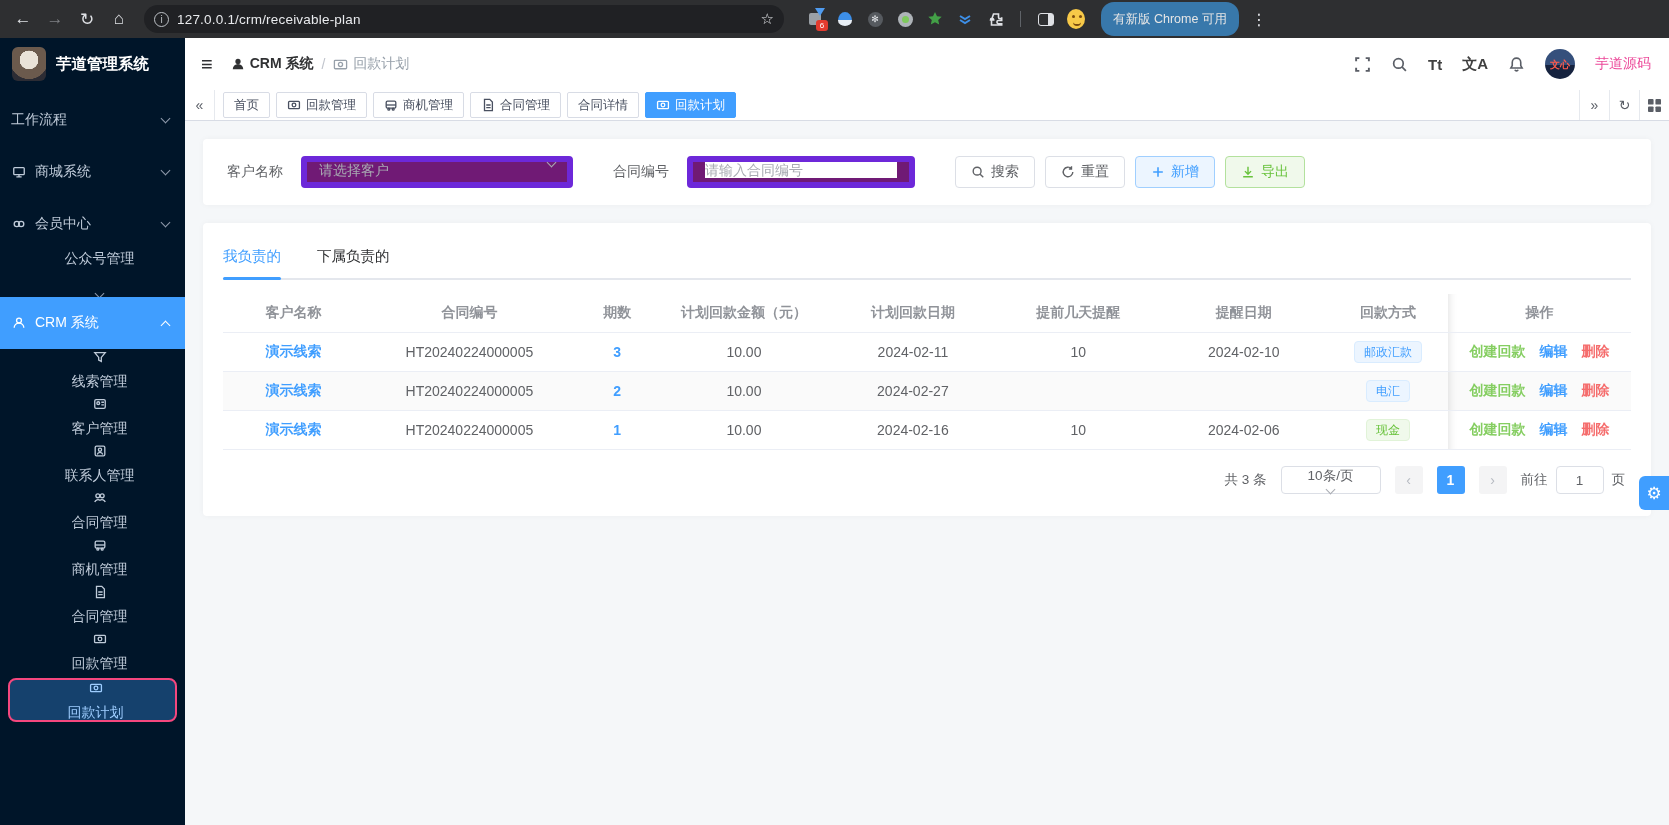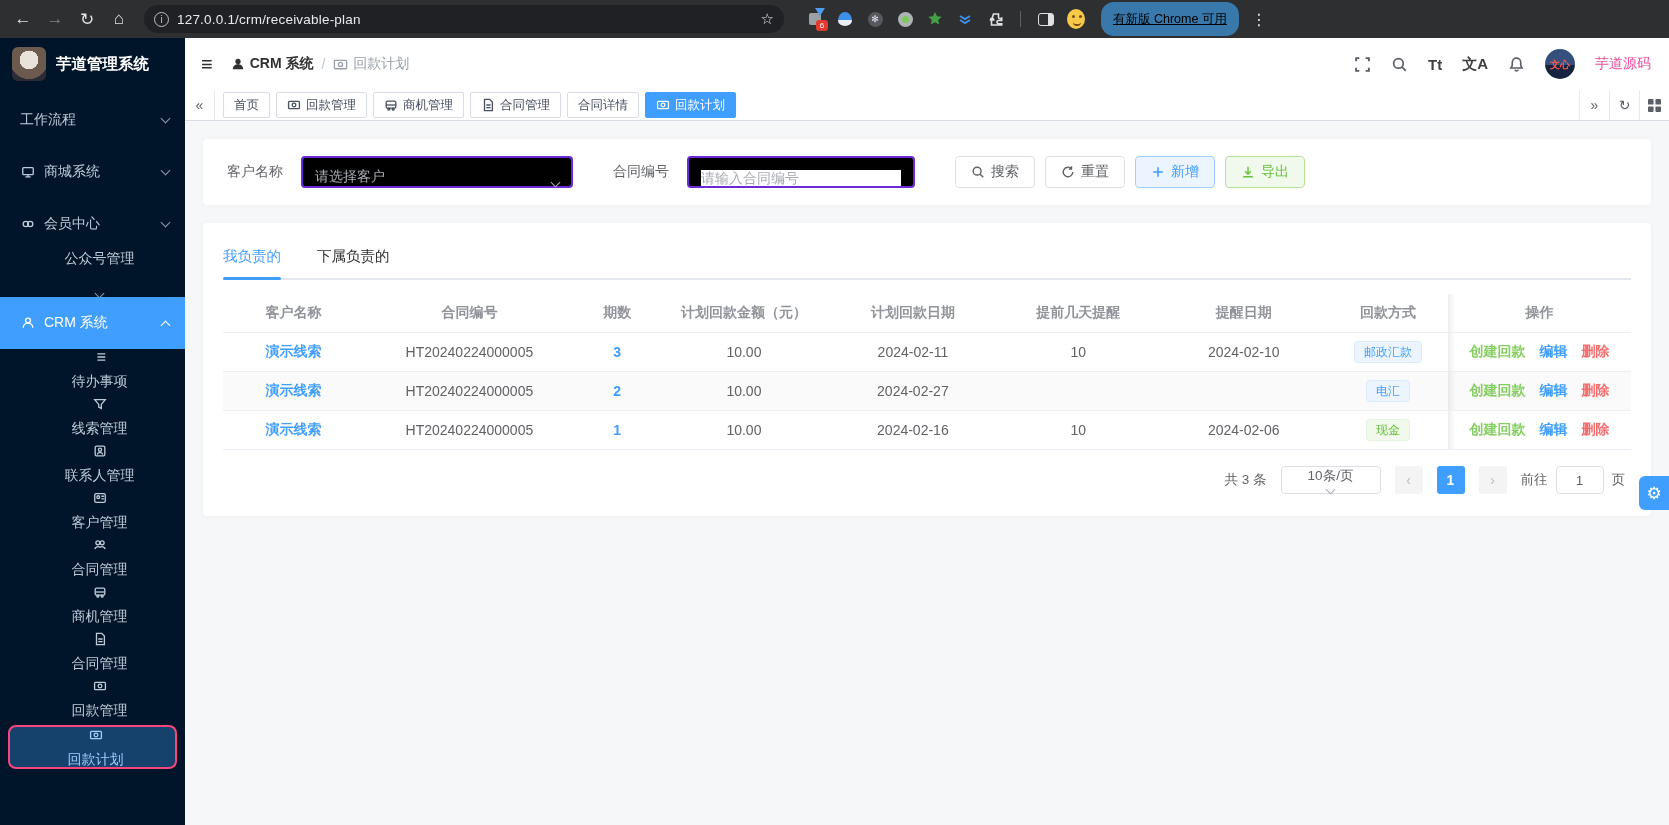--- a/index.html
+++ b/index.html
@@ -32,36 +32,36 @@
   .ext .greyc { width:15px; height:15px; border-radius:50%; background:#aeb3b8; display:flex; align-items:center; justify-content:center; }
   .ext .greyc i { width:7px; height:7px; border-radius:50%; background:#7ec95c; }
   .divider { width:1px; height:16px; background:#5f6368; margin:0 4px; }
   .panel-ic { width:16px; height:13px; border:1.6px solid #dfe1e5; border-radius:3px; position:relative; }
   .panel-ic::after { content:""; position:absolute; right:0; top:0; bottom:0; width:5px; background:#dfe1e5; border-radius:0 1px 1px 0; }
   .face { width:20px; height:20px; border-radius:50%; background:#f7c948; position:relative; }
   .face::before { content:""; position:absolute; left:5px; top:6px; width:3px; height:3px; border-radius:50%;
                   background:#7a4b0f; box-shadow:7px 0 0 #7a4b0f; }
   .face::after { content:""; position:absolute; left:6px; top:11px; width:8px; height:4px;
                  border-bottom:2px solid #7a4b0f; border-radius:0 0 8px 8px; }
-  .chip { background:#3878ab; color:#000000; font-size:12.5px; height:26px; border-radius:13px;
-          display:flex; align-items:center; padding:17px 12px; margin-left:10px; white-space:nowrap;text-decoration:underline; }
+  .chip { background:#3878ab; color:#e5e5e5; font-size:12.5px; height:26px; border-radius:13px;
+          display:flex; align-items:center; padding:17px 12px; margin-left:10px; white-space:nowrap; }
   .dots { color:#dfe1e5; font-size:16px; margin-left:6px; }
 
   
   .appwrap { display:flex; height:787px; }
   .sidebar { width:185px; background:#001529; color:#bfcbd9; flex:0 0 auto; display:flex; flex-direction:column; }
   .mainarea { flex:1; display:flex; flex-direction:column; min-width:0; position:relative; }
 
   
   .logo-row { height:52px; display:flex; align-items:center; gap:10px; padding:0 12px; flex:0 0 auto; }
   .logo-img { width:34px; height:34px; border-radius:6px; flex:0 0 auto;
               background:radial-gradient(circle at 50% 38%,#e9e2d8 0 34%,#6b5a4d 35% 70%,#2c2c34 71%); }
   .logo-title { color:#fff; font-size:15.5px; font-weight:bold; white-space:nowrap; }
   .menu { flex:1; overflow:hidden; padding-top:4px; }
-  .side-item { display:flex; align-items:center; gap:9px; height:52px; padding:0 16px 0 20px;
+  .side-item { display:flex; align-items:center; gap:9px; height:52px; padding:0 16px 0 11px;
                font-size:14px; cursor:pointer; position:relative; }
   .side-item.lv2 { height:47px; padding-left:30px;flex-direction:column; }
   .side-item .mi { width:15px; height:15px; display:flex; align-items:center; justify-content:center; flex:0 0 auto; }
   .side-item .mi svg { stroke:#bfcbd9; }
   .side-item .lbl { flex:1; white-space:nowrap; overflow:hidden; }
   .side-item .chv { width:7px; height:7px; border-right:1.4px solid #8f9bac; border-bottom:1.4px solid #8f9bac;
                     transform:rotate(45deg); margin-top:-3px; flex:0 0 auto; }
   .side-item .chv.up { transform:rotate(-135deg); margin-top:4px; }
   .side-item.active-parent { background:#409eff; color:#fff; }
   .side-item.active-parent .mi svg { stroke:#fff; }
@@ -99,22 +99,22 @@
              background:#fff; color:#495060; font-size:12.5px; cursor:pointer; white-space:nowrap; border-radius:2px; }
   .tag-tab svg { stroke:#495060; }
   .tag-tab.active { background:#409eff; border-color:#409eff; color:#fff; }
   .tag-tab.active svg { stroke:#fff; }
 
   
   .content { flex:1; background:#f5f7f9; padding:18px; overflow:hidden; }
   .card { background:#fff; border-radius:4px; box-shadow:0 0 6px rgba(0,0,0,.04); }
   .filter-card { padding:17px 24px; display:flex; align-items:center; gap:10px; }
   .f-label { font-size:14px; color:#606266; margin-right:8px; white-space:nowrap; }
-  .f-ctl { height:32px; border:2px solid #6d28d9; border-radius:4px; background:#000000; display:flex;
-           align-items:flex-end; padding:0 12px; font-size:14px; color:#a8abb2; }
+  .f-ctl { height:32px; border:6px solid #6d28d9; border-radius:4px; background:#701a75; display:flex;
+           align-items:flex-start; padding:0 12px; font-size:14px; color:#a8abb2; }
   .f-select { width:272px; justify-content:space-between; margin-right:30px; cursor:pointer; }
   .f-input { width:228px; margin-right:30px; }
   .f-input input { border:none; outline:none; width:100%; font-size:14px; color:#606266; }
   .f-input input::placeholder { color:#a8abb2; }
   .sel-arr { width:7px; height:7px; border-right:1.4px solid #a8abb2; border-bottom:1.4px solid #a8abb2;
              transform:rotate(45deg); margin-top:-3px; }
   .btn { height:32px; border-radius:4px; border:1px solid #dcdfe6; background:#fff; color:#606266;
          font-size:14px; display:inline-flex; align-items:center; gap:6px; padding:0 15px; cursor:pointer;
          font-family:inherit; white-space:nowrap; }
   .btn svg { stroke:#606266; }
@@ -261,52 +261,44 @@
                 <circle cx="8" cy="5.2" r="2.8"></circle>
                 <path d="M2.5 13.5a5.5 5.5 0 0111 0"></path>
               </svg>
             </span>
             <span class="lbl">CRM 系统</span>
             <span class="chv up"></span>
           </div>
           <div class="side-item lv2">
             <span class="mi">
               <svg width="14" height="14" viewBox="0 0 16 16" fill="none" stroke-width="1.5">
-                <path d="M5 4.5h9M5 8h9M5 11.5h9M2 4.5h.01M2 8h.01M2 11.5h.01"></path>
-              </svg>
-            </span>
-            <span class="lbl">待办事项</span>
-          </div>
-          <div class="side-item lv2">
-            <span class="mi">
-              <svg width="14" height="14" viewBox="0 0 16 16" fill="none" stroke-width="1.5">
                 <path d="M2 3h12L9.5 8.5V13l-3-1.5V8.5z"></path>
               </svg>
             </span>
             <span class="lbl">线索管理</span>
+          </div>
+          <div class="side-item lv2">
+            <span class="mi">
+              <svg width="14" height="14" viewBox="0 0 16 16" fill="none" stroke-width="1.5">
+                <rect x="2" y="3" width="12" height="10" rx="1.5"></rect>
+                <circle cx="6" cy="7" r="1.6"></circle>
+                <path d="M9.5 6h3M9.5 9h3"></path>
+              </svg>
+            </span>
+            <span class="lbl">客户管理</span>
           </div>
           <div class="side-item lv2">
             <span class="mi">
               <svg width="14" height="14" viewBox="0 0 16 16" fill="none" stroke-width="1.5">
                 <rect x="2.5" y="2.5" width="11" height="11" rx="1.5"></rect>
                 <circle cx="8" cy="6.5" r="1.8"></circle>
                 <path d="M4.8 12a3.3 3.3 0 016.4 0"></path>
               </svg>
             </span>
             <span class="lbl">联系人管理</span>
-          </div>
-          <div class="side-item lv2">
-            <span class="mi">
-              <svg width="14" height="14" viewBox="0 0 16 16" fill="none" stroke-width="1.5">
-                <rect x="2" y="3" width="12" height="10" rx="1.5"></rect>
-                <circle cx="6" cy="7" r="1.6"></circle>
-                <path d="M9.5 6h3M9.5 9h3"></path>
-              </svg>
-            </span>
-            <span class="lbl">客户管理</span>
           </div>
           <div class="side-item lv2">
             <span class="mi">
               <svg width="14" height="14" viewBox="0 0 16 16" fill="none" stroke-width="1.5">
                 <circle cx="5.5" cy="5.5" r="2.2"></circle>
                 <circle cx="10.5" cy="5.5" r="2.2"></circle>
                 <path d="M2 12.5a4 4 0 016-2 4 4 0 016 2"></path>
               </svg>
             </span>
             <span class="lbl">合同管理</span>

